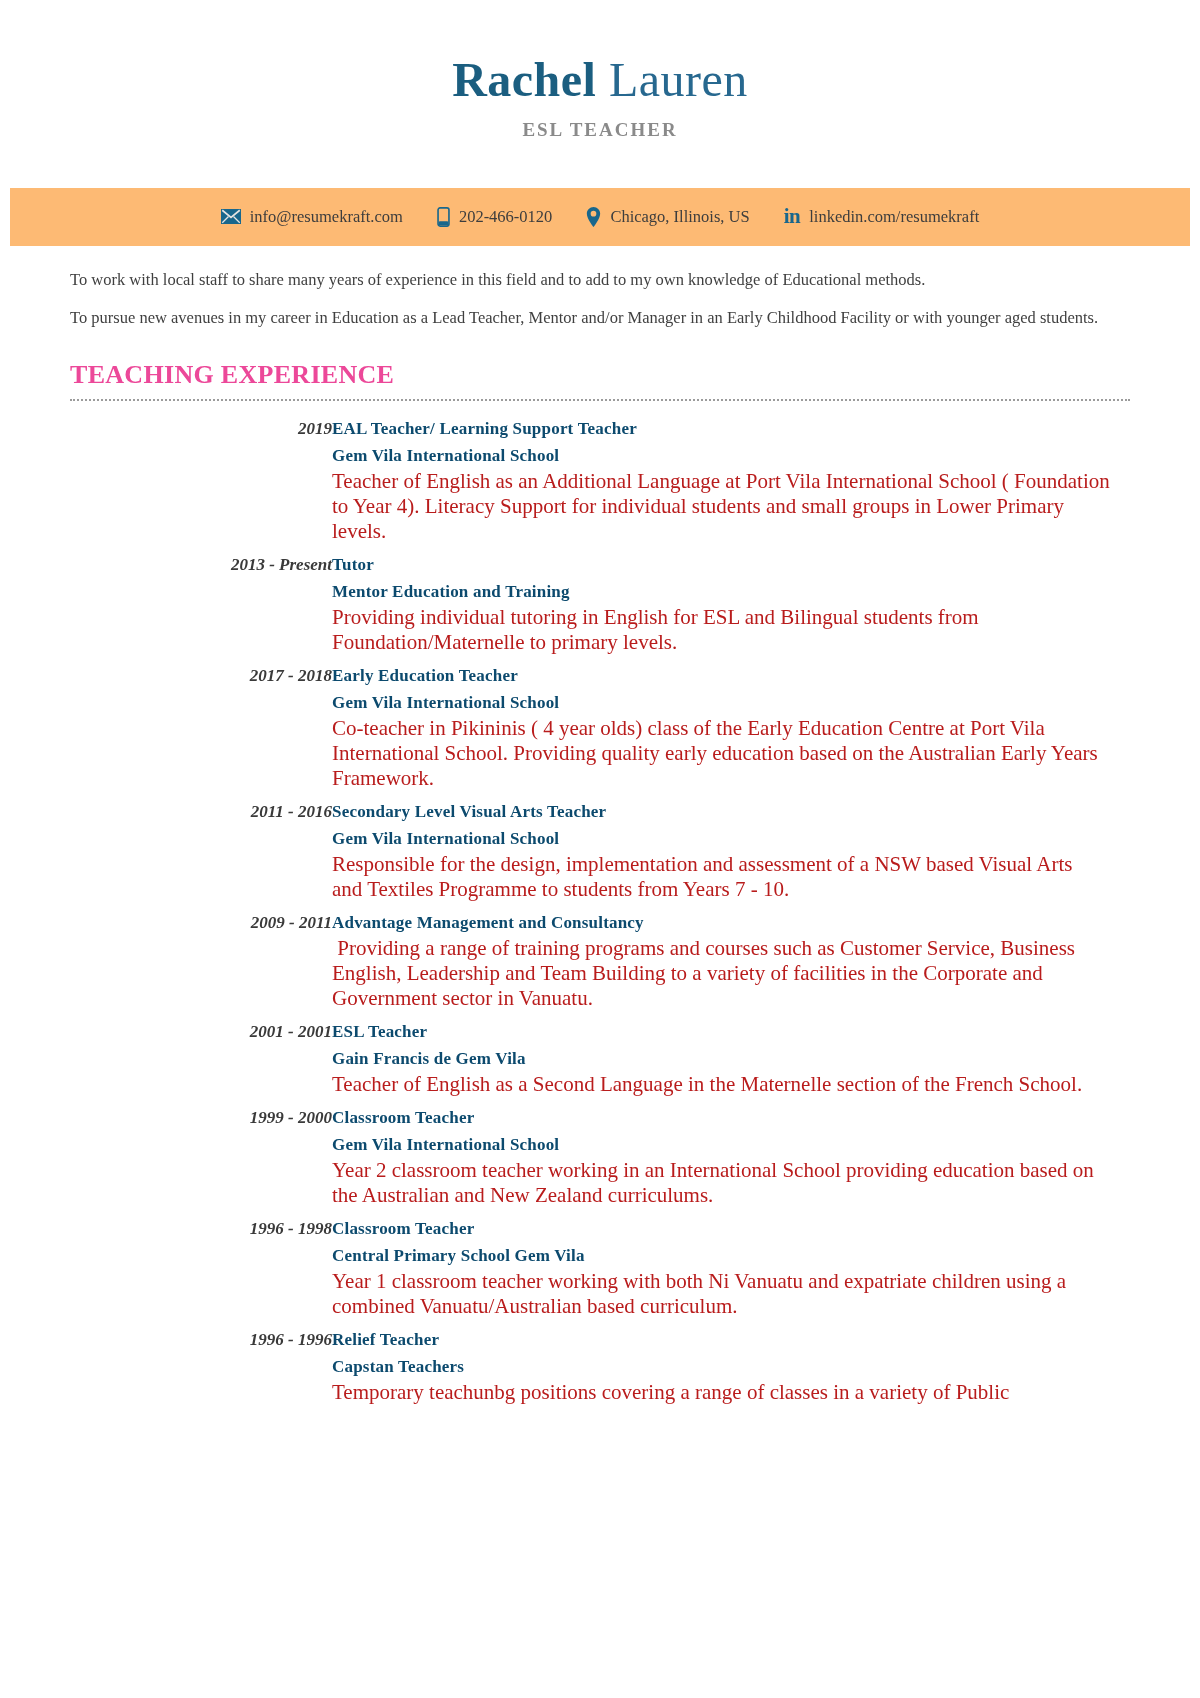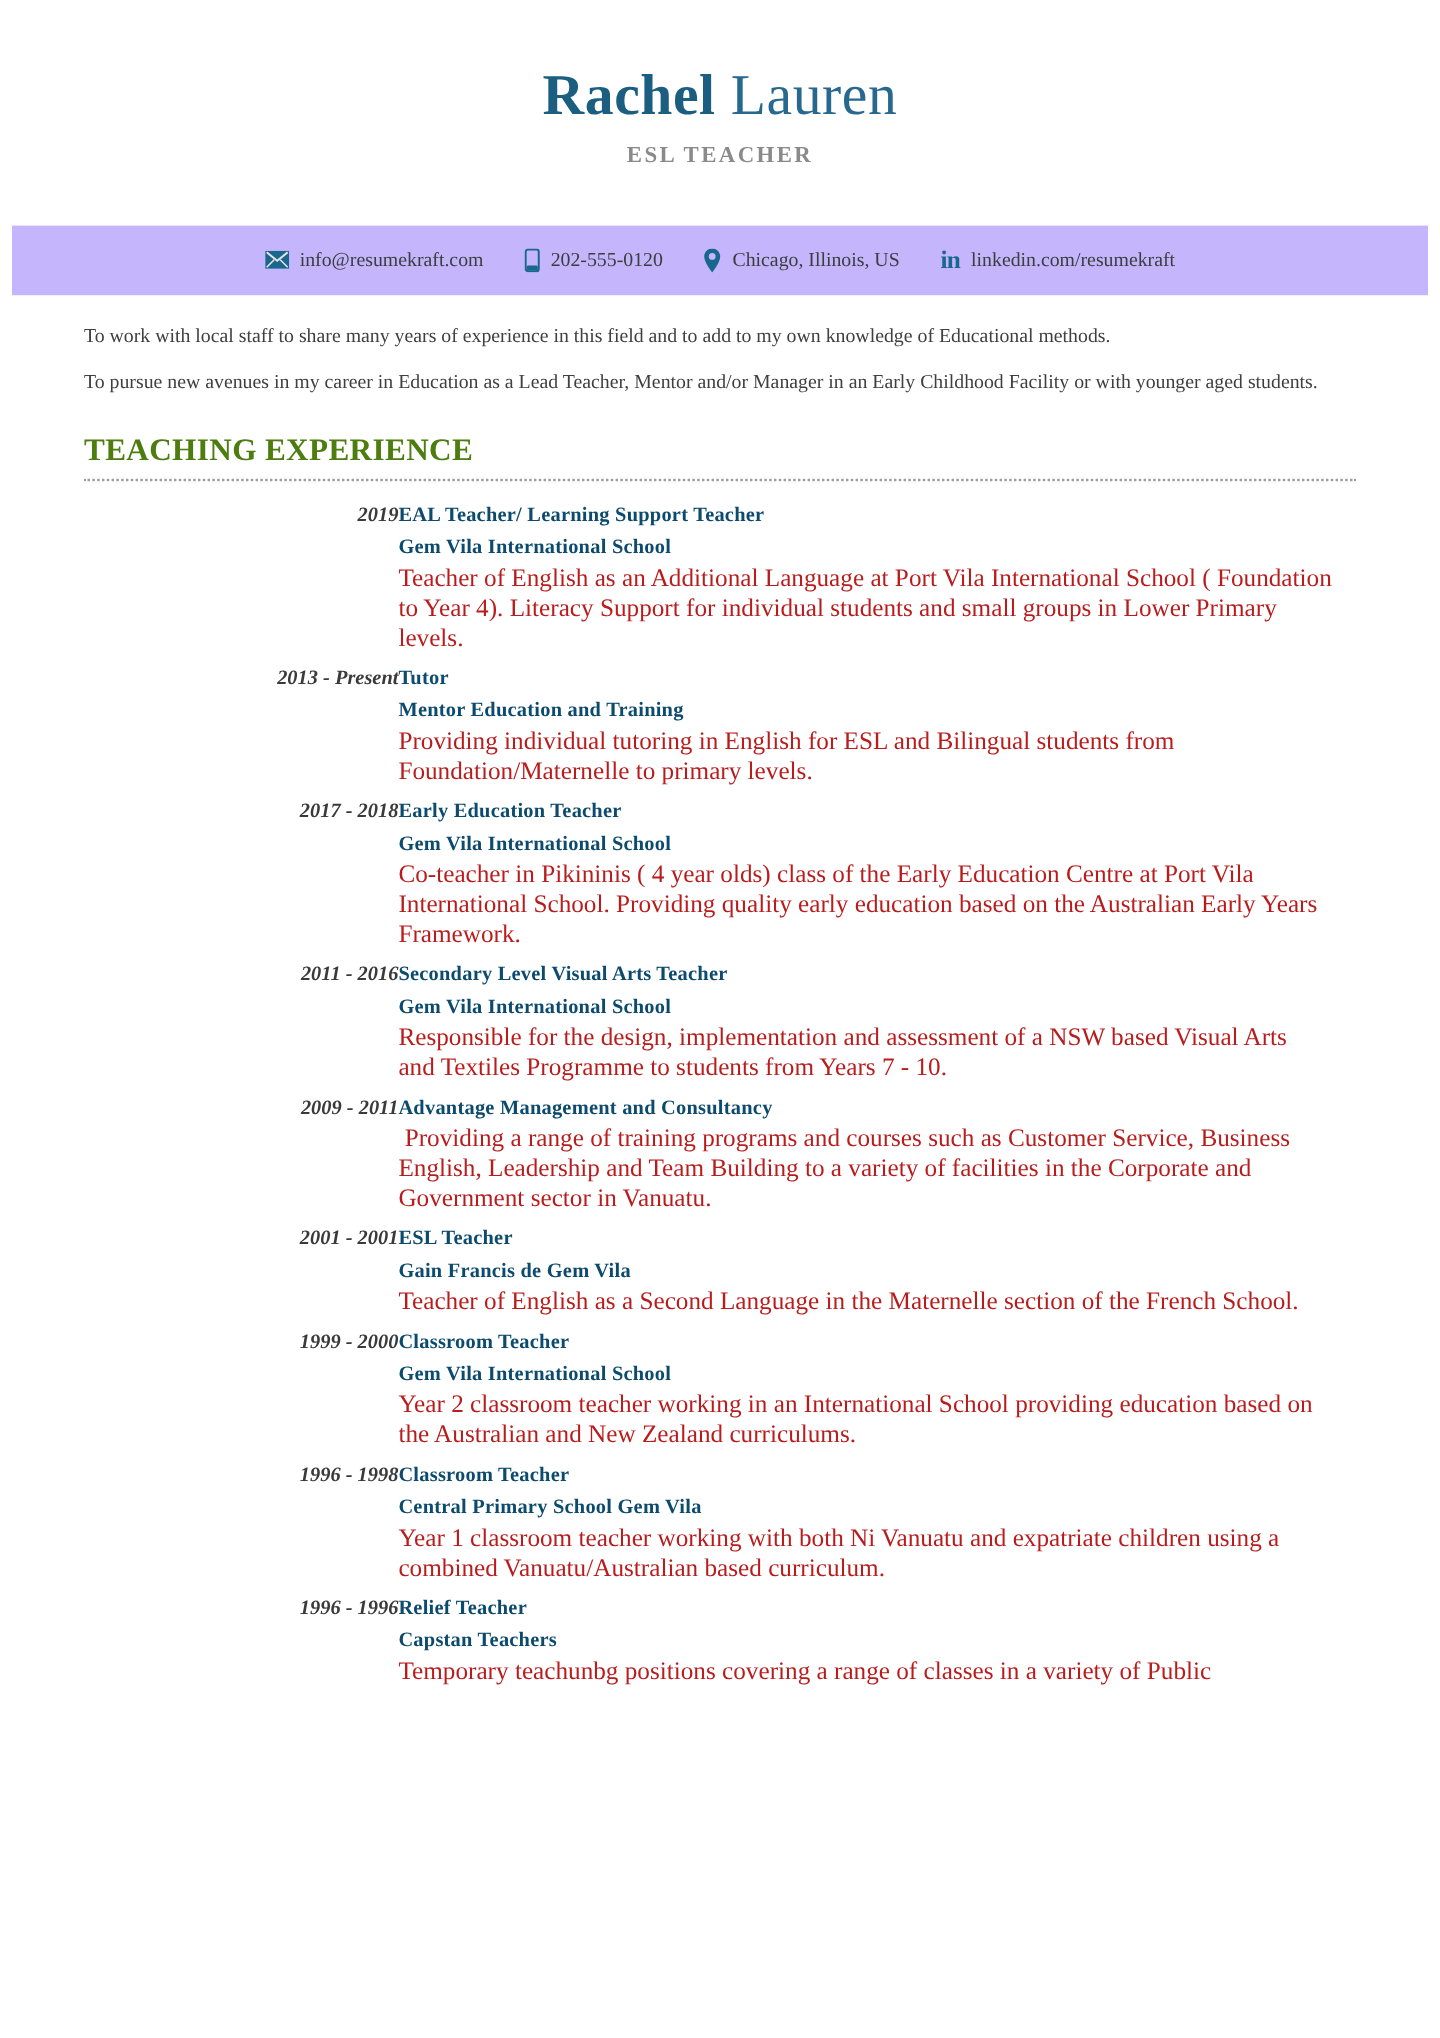--- a/index.html
+++ b/index.html
@@ -25,21 +25,21 @@
     font-size: 19px;
     font-weight: 600;
     letter-spacing: 2px;
     color: #8a8a8a;
   }
 
   
   .contact-bar {
     margin: 47px 10px 0 10px;
     height: 58px;
-    background: #c4b5fd;
+    background: #fdba74;
     display: flex;
     align-items: center;
     justify-content: center;
     gap: 34px;
     font-size: 16.5px;
     color: #3d3d3d;
   }
   .contact-item { display: flex; align-items: center; gap: 9px; cursor: pointer; }
   .contact-item .icon { display: inline-flex; align-items: center; }
   .li-glyph {
@@ -53,21 +53,21 @@
   
   .main { padding: 0 70px 0 70px; }
   .objective { margin-top: 21px; }
   .objective p { margin: 0 0 13px 0; font-size: 16.5px; line-height: 25px; }
 
   .section-heading {
     margin: 30px 0 0 0;
     font-size: 26px;
     font-weight: 700;
     letter-spacing: 0.3px;
-    color: #4d7c0f;
+    color: #ec4899;
     padding-bottom: 9px;
     border-bottom: 2px dotted #9b9b9b;
   }
 
   .entries { margin-top: 14px; }
   .entry { display: flex; margin-bottom: 7px; }
   .entry-date {
     flex: none;
     width: 262px;
     font-size: 17px;
@@ -117,21 +117,21 @@
       </span>
       <span>info@resumekraft.com</span>
     </div>
     <div class="contact-item">
       <span class="icon">
         <svg width="13" height="20" viewBox="0 0 14 22">
           <rect x="1" y="1" width="12" height="20" rx="2.2" fill="none" stroke="#19678c" stroke-width="1.8"></rect>
           <rect x="1.8" y="15.6" width="10.4" height="4.6" rx="1.4" fill="#19678c"></rect>
         </svg>
       </span>
-      <span>202-555-0120</span>
+      <span>202-466-0120</span>
     </div>
     <div class="contact-item">
       <span class="icon">
         <svg width="15" height="20" viewBox="0 0 18 24">
           <path d="M9 0C4.6 0 1 3.6 1 8c0 6 8 16 8 16s8-10 8-16c0-4.4-3.6-8-8-8zm0 11.4A3.4 3.4 0 1 1 9 4.6a3.4 3.4 0 0 1 0 6.8z" fill="#19678c"></path>
         </svg>
       </span>
       <span>Chicago, Illinois, US</span>
     </div>
     <div class="contact-item">

